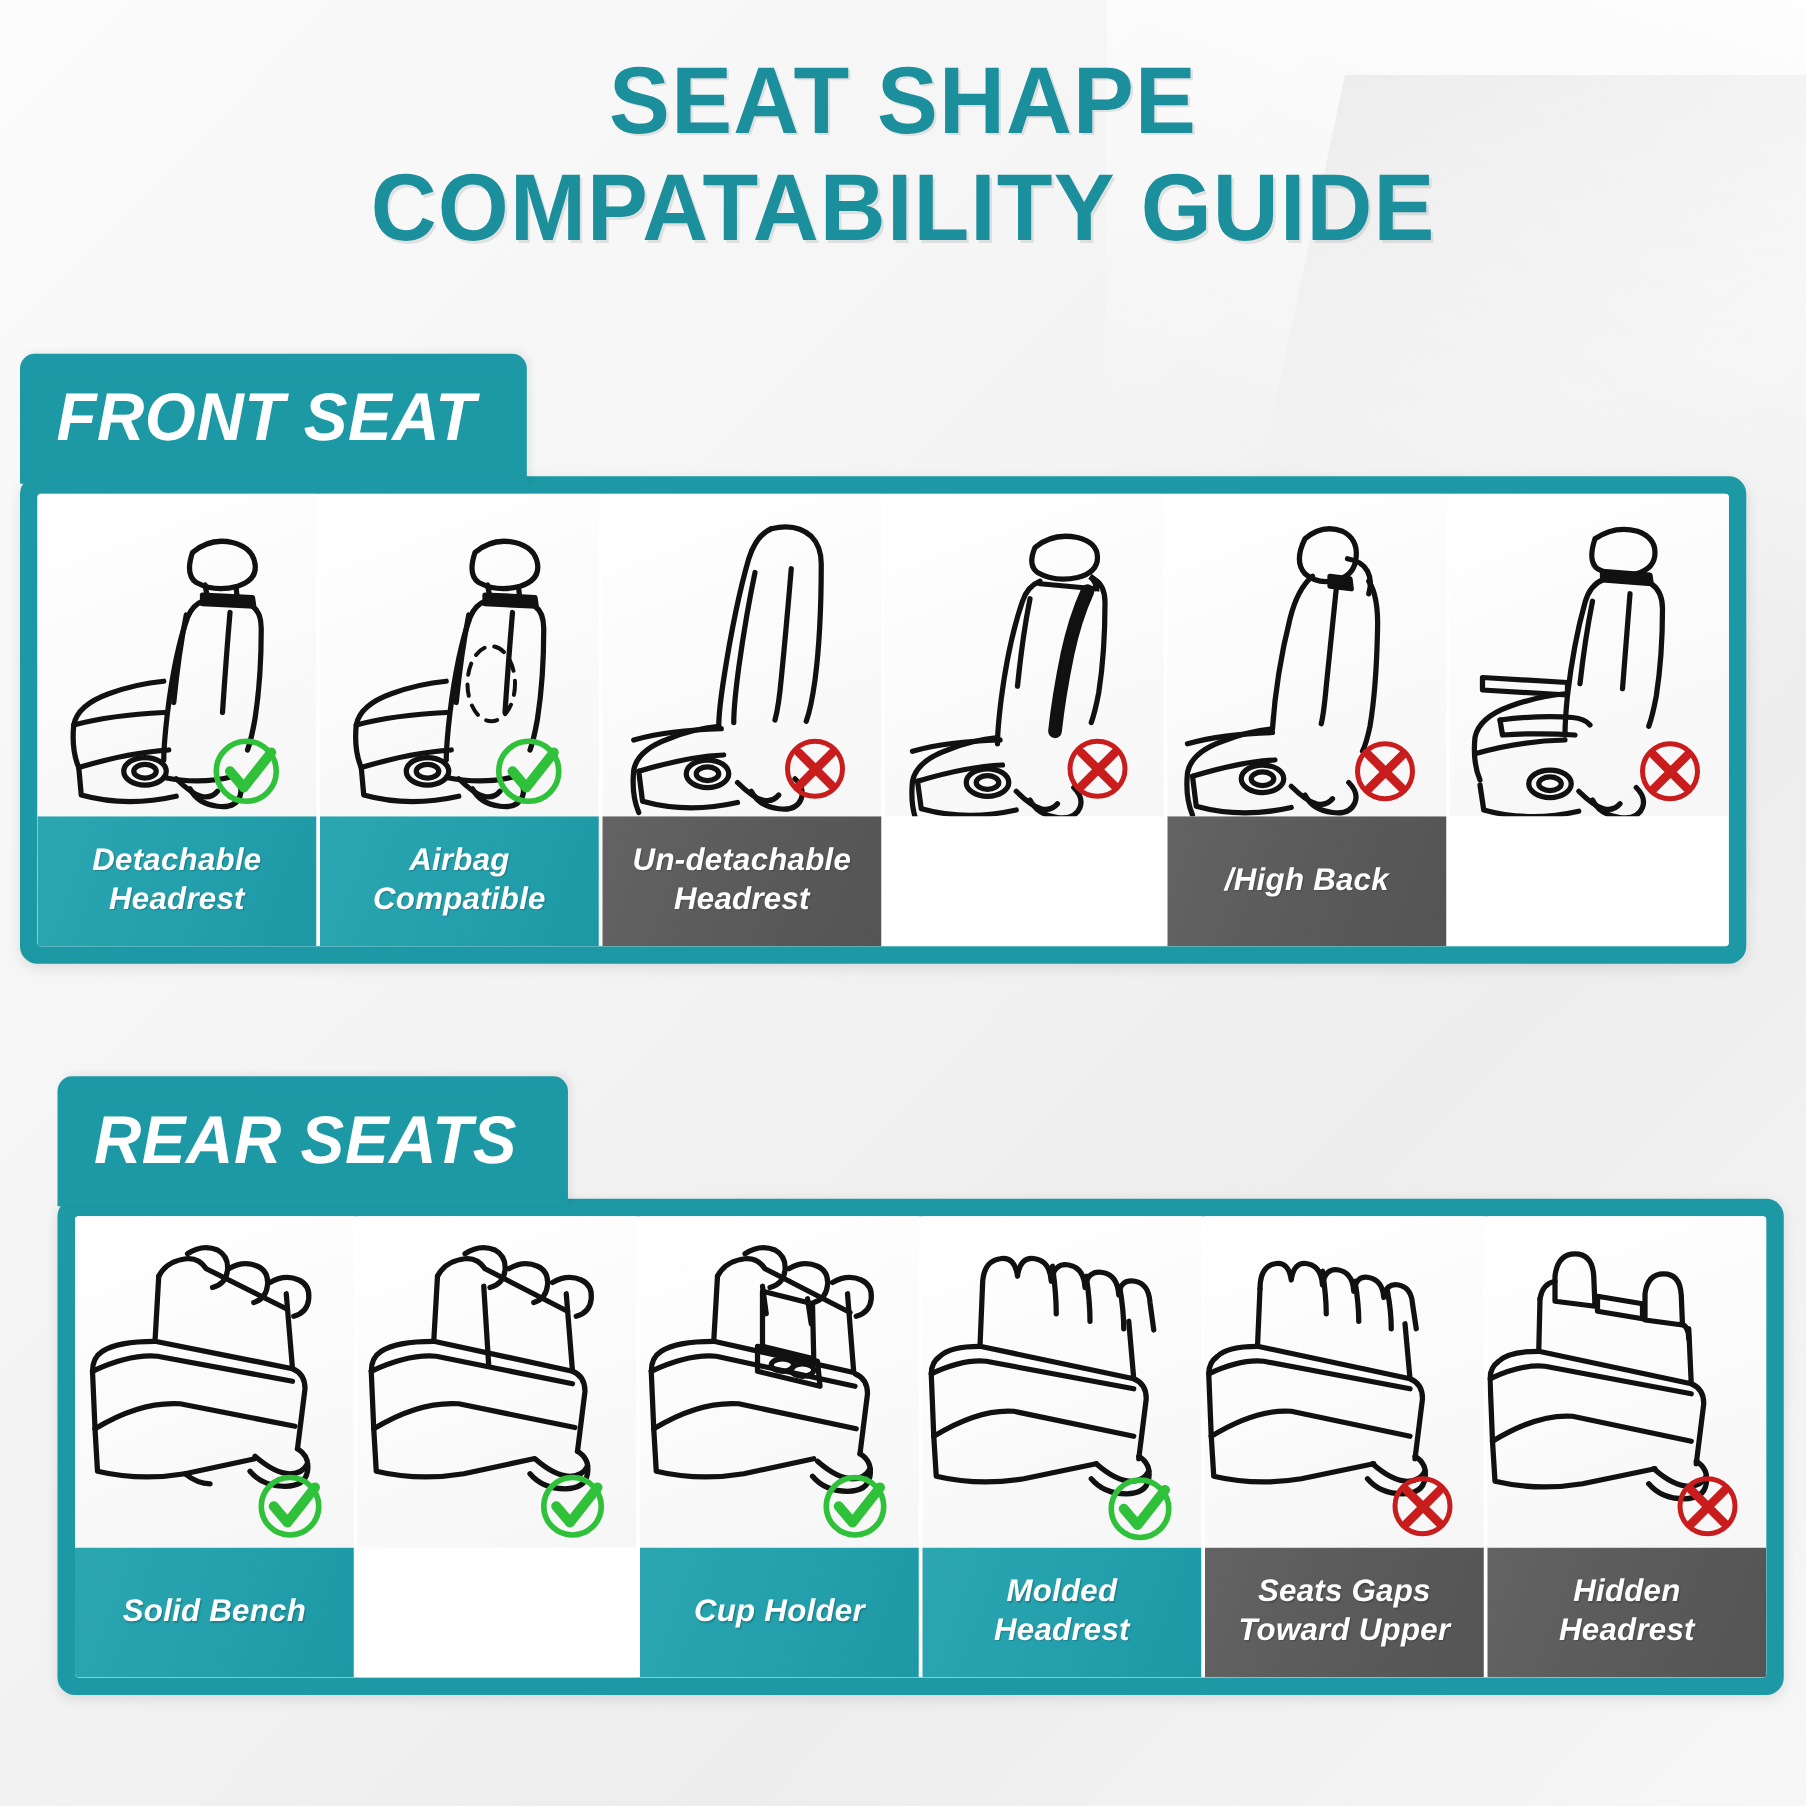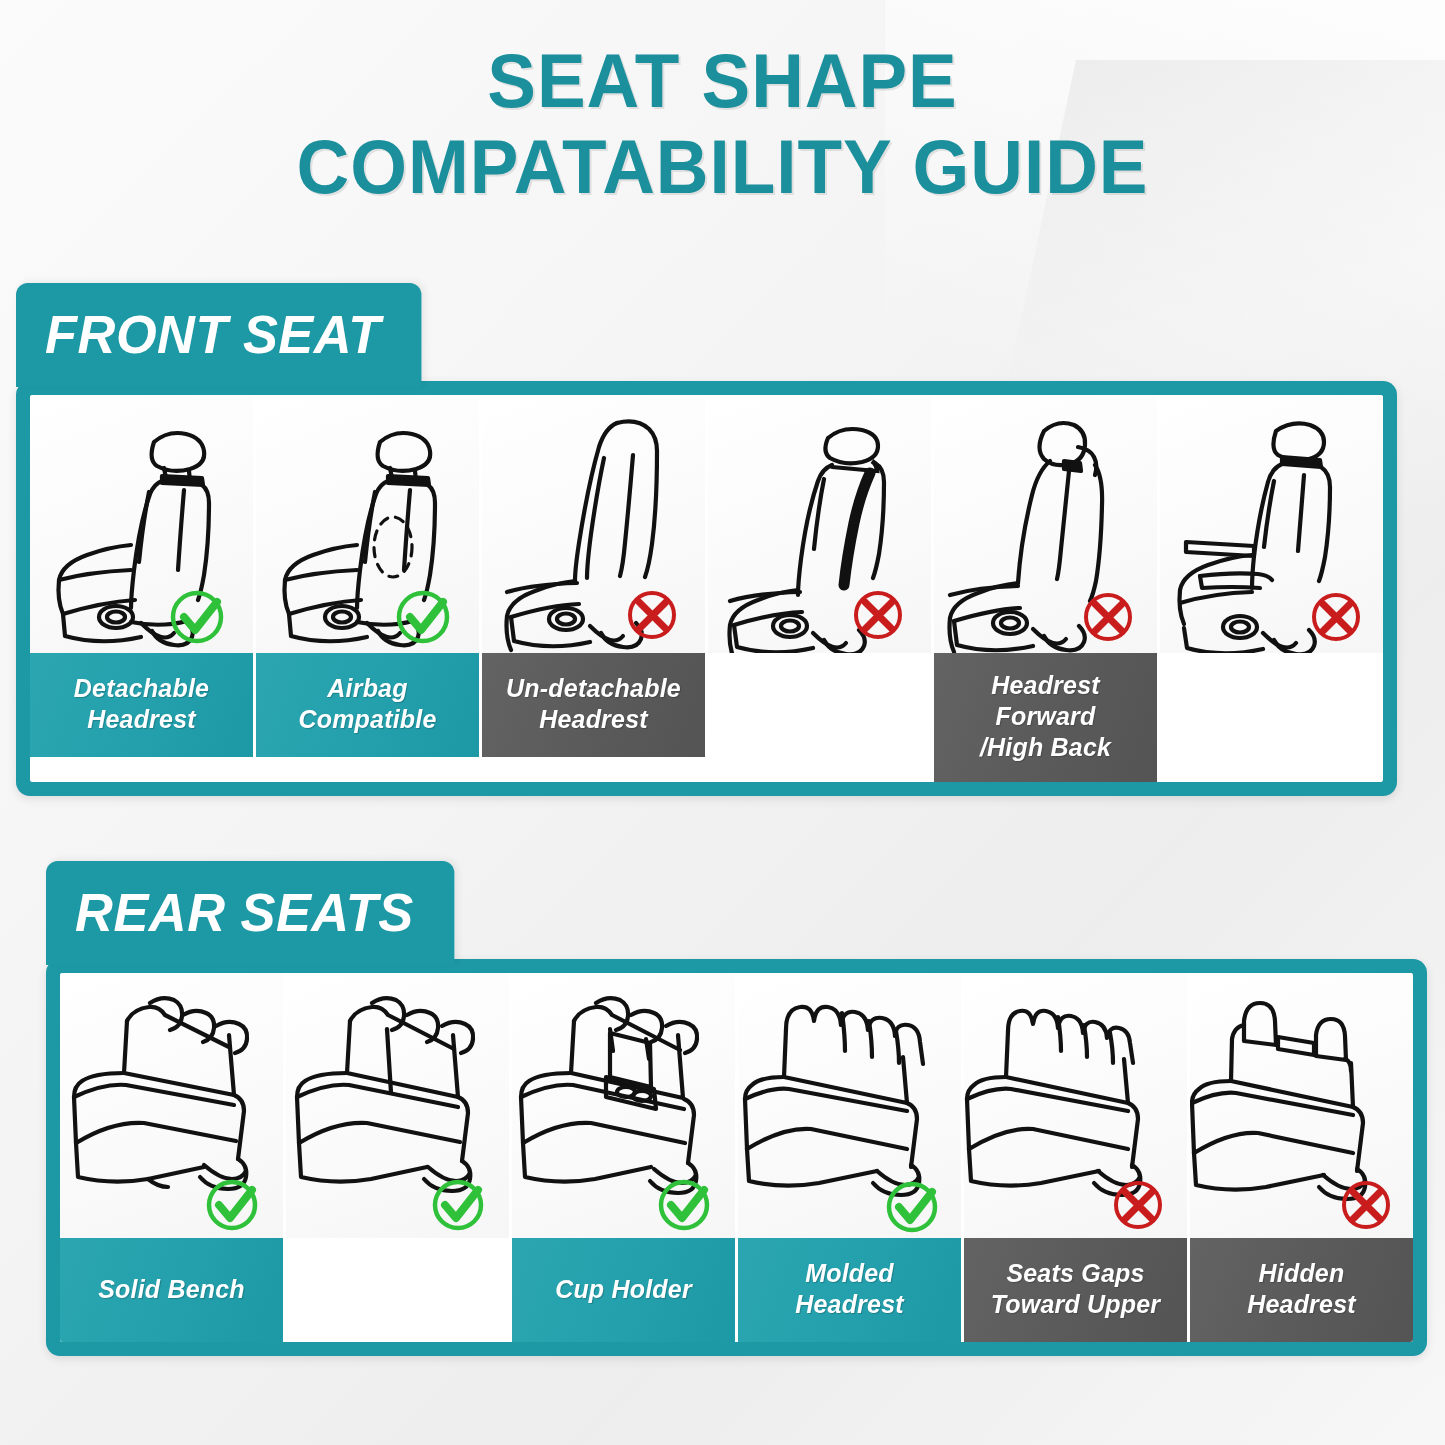--- a/index.html
+++ b/index.html
@@ -270,21 +270,20 @@
           </svg>
           <svg viewBox="0 0 215 258" style="position:absolute;left:0;top:0;">
             <g>
               <circle cx="170" cy="222" r="22" fill="none" stroke="#c91c1c" stroke-width="4"></circle>
               <path d="M157 209 l27 27 M184 209 l-27 27" fill="none" stroke="#c91c1c" stroke-width="7" stroke-linecap="round"></path>
             </g>
           </svg>
         </div>
         <div class="caption cap-no">
           <div>
-            <span>Headrest Forward</span>
             <span>/High Back</span>
           </div>
         </div>
       </div>
 
       <div class="cell">
         <div class="art">
           <svg viewBox="0 0 215 258" preserveAspectRatio="xMidYMid meet">
             <g fill="none" stroke="#111" stroke-width="4.2" stroke-linecap="round" stroke-linejoin="round">
               <path d="M112 36 q16-11 34-6 q14 5 14 17 q0 13-15 17 q-17 4-31-4 q-8-6-2-24z"></path>

